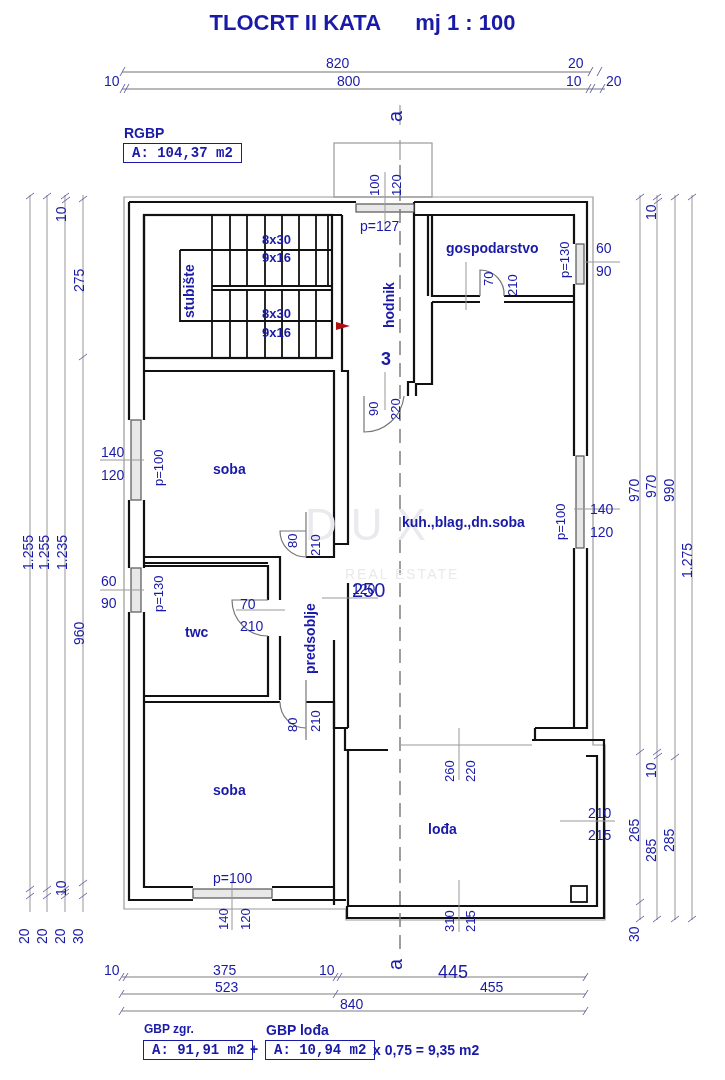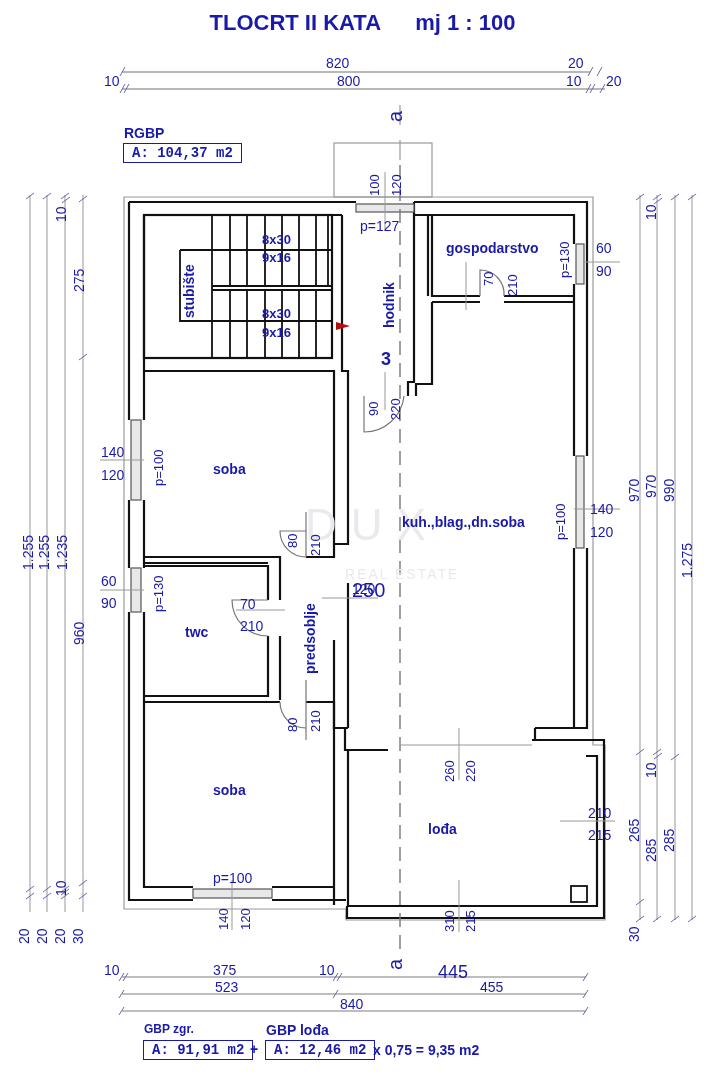--- a/index.html
+++ b/index.html
@@ -305,14 +305,14 @@
 <div class="lbl" style="left:319px;top:962px;font-size:14px;">10</div>
 <div class="lbl" style="left:438px;top:962px;font-size:18px;">445</div>
 <div class="lbl" style="left:215px;top:979px;font-size:14px;">523</div>
 <div class="lbl" style="left:451px;top:979px;font-size:14px;margin-left:29px;">455</div>
 <div class="lbl" style="left:340px;top:996px;font-size:14px;">840</div>
 
 <div class="lbl bold" style="left:144px;top:1022px;font-size:12px;">GBP zgr.</div>
 <div class="box" style="left:143px;top:1040px;">A: 91,91 m2</div>
 <div class="lbl bold" style="left:250px;top:1041px;font-size:14px;">+</div>
 <div class="lbl bold" style="left:266px;top:1022px;font-size:14px;">GBP lođa</div>
-<div class="box" style="left:265px;top:1040px;">A: 12,46 m2</div>
+<div class="box" style="left:265px;top:1040px;">A: 10,94 m2</div>
 <div class="lbl bold" style="left:373px;top:1042px;font-size:14px;">x 0,75 = 9,35 m2</div>
 
 </body></html>

